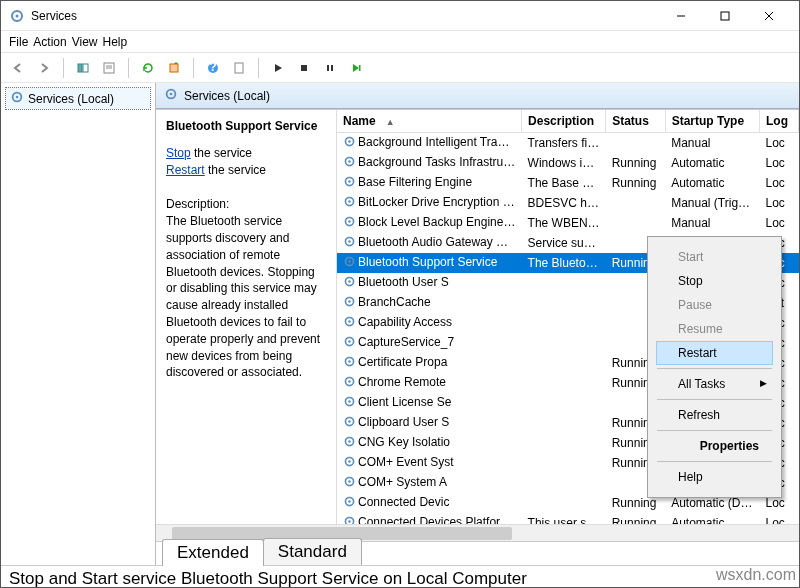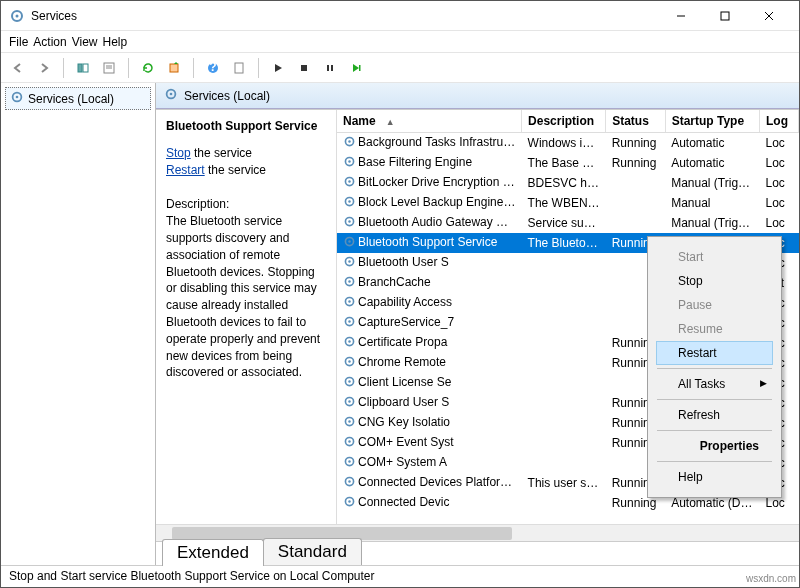--- a/index.html
+++ b/index.html
@@ -44,34 +44,34 @@
     .col-status { width: 58px; }
     .col-startup { width: 92px; }
     .col-logon { width: 38px; }
     th .sort { font-size: 9px; margin-left: 10px; color: #666; }
 
     .tabs { height: 24px; display: flex; align-items: flex-end; padding: 0 6px; border-top: 1px solid #ccc; }
     .tab { padding: 3px 14px; border: 1px solid #aaa; border-bottom: none; border-top-left-radius: 3px; border-top-right-radius: 3px; background: #fff; margin-right: -1px; font-size: 17px; }
     .tab.active { background: #fff; position: relative; top: 1px; }
     .tab:not(.active) { background: #f4f4f4; }
 
-    .statusbar { height: 22px; border-top: 1px solid #ccc; padding: 3px 8px; font-size: 12px; }
+    .statusbar { height: 22px; border-top: 1px solid #ccc; padding: 3px 8px; font-size: 17px; }
 
     .ctx-menu { position: absolute; left: 310px; top: 126px; width: 135px; background: #f0f0f0; border: 1px solid #a0a0a0; box-shadow: 3px 3px 3px rgba(0,0,0,.25); z-index: 50; padding: 8px; }
     .ctx-item { padding: 5px 14px 5px 22px; position: relative; }
     .ctx-item.disabled { color: #888; }
     .ctx-item.hover { background: #cce8ff; border: 1px solid #99ccee; padding: 4px 13px 4px 21px; }
     .ctx-item.bold { font-weight: bold; text-align: right; }
     .ctx-sep { height: 1px; background: #c0c0c0; margin: 3px 1px; }
     .ctx-item .arrow { position: absolute; right: 6px; top: 6px; font-size: 9px; }
 
     .scroll-bottom { height: 17px; background: #f0f0f0; border-top: 1px solid #ddd; display: flex; align-items: center; }
     .scroll-bottom .thumb { margin-left: 16px; width: 340px; height: 13px; background: #cdcdcd; border-radius: 2px; }
 
-    .watermark { position: absolute; right: 4px; bottom: 4px; font-size: 10px; color: #888; }
+    .watermark { position: absolute; right: 4px; bottom: 4px; font-size: 16px; color: #888; }
   </style>
 </head>
 <body>
 
 <div class="window">
 
   <div class="titlebar">
     <span class="gear">
       <svg viewBox="0 0 16 16">
           <circle cx="8" cy="8" r="5" fill="none" stroke="#5b8fb9" stroke-width="2"></circle>
@@ -218,20 +218,30 @@
               <th class="col-status">Status</th>
               <th class="col-startup">Startup Type</th>
               <th class="col-logon">Log</th>
             </tr>
               </thead>
             <tbody id="svc-body">
                 <tr>
                   <td><span class="svc-icon"><svg width="13" height="13" viewBox="0 0 16 16">
                         <circle cx="8" cy="8" r="5" fill="none" stroke="#5b8fb9" stroke-width="2"></circle>
                         <circle cx="8" cy="8" r="1.5" fill="#5b8fb9"></circle>
+                      </svg></span>Background Intelligent Trans…</td>
+                  <td>Transfers fil…</td>
+                  <td></td>
+                  <td>Manual</td>
+                  <td>Loc</td>
+                </tr>
+                <tr>
+                  <td><span class="svc-icon"><svg width="13" height="13" viewBox="0 0 16 16">
+                        <circle cx="8" cy="8" r="5" fill="none" stroke="#5b8fb9" stroke-width="2"></circle>
+                        <circle cx="8" cy="8" r="1.5" fill="#5b8fb9"></circle>
                       </svg></span>Background Tasks Infrastru…</td>
                   <td>Windows in…</td>
                   <td>Running</td>
                   <td>Automatic</td>
                   <td>Loc</td>
                 </tr>
                 <tr>
                   <td><span class="svc-icon"><svg width="13" height="13" viewBox="0 0 16 16">
                         <circle cx="8" cy="8" r="5" fill="none" stroke="#5b8fb9" stroke-width="2"></circle>
                         <circle cx="8" cy="8" r="1.5" fill="#5b8fb9"></circle>
@@ -388,34 +398,34 @@
                       </svg></span>COM+ System A</td>
                   <td></td>
                   <td></td>
                   <td>Manual</td>
                   <td>Loc</td>
                 </tr>
                 <tr>
                   <td><span class="svc-icon"><svg width="13" height="13" viewBox="0 0 16 16">
                         <circle cx="8" cy="8" r="5" fill="none" stroke="#5b8fb9" stroke-width="2"></circle>
                         <circle cx="8" cy="8" r="1.5" fill="#5b8fb9"></circle>
+                      </svg></span>Connected Devic</td>
+                  <td></td>
+                  <td>Running</td>
+                  <td>Automatic (D…</td>
+                  <td>Loc</td>
+                </tr>
+                <tr>
+                  <td><span class="svc-icon"><svg width="13" height="13" viewBox="0 0 16 16">
+                        <circle cx="8" cy="8" r="5" fill="none" stroke="#5b8fb9" stroke-width="2"></circle>
+                        <circle cx="8" cy="8" r="1.5" fill="#5b8fb9"></circle>
                       </svg></span>Connected Devices Platfor…</td>
                   <td>This user ser…</td>
                   <td>Running</td>
                   <td>Automatic</td>
-                  <td>Loc</td>
-                </tr>
-                <tr>
-                  <td><span class="svc-icon"><svg width="13" height="13" viewBox="0 0 16 16">
-                        <circle cx="8" cy="8" r="5" fill="none" stroke="#5b8fb9" stroke-width="2"></circle>
-                        <circle cx="8" cy="8" r="1.5" fill="#5b8fb9"></circle>
-                      </svg></span>Connected Devic</td>
-                  <td></td>
-                  <td>Running</td>
-                  <td>Automatic (D…</td>
                   <td>Loc</td>
                 </tr>
               </tbody>
           </table>
 
           <div class="ctx-menu">
             <div class="ctx-item disabled">Start</div>
             <div class="ctx-item">Stop</div>
             <div class="ctx-item disabled">Pause</div>
             <div class="ctx-item disabled">Resume</div>

